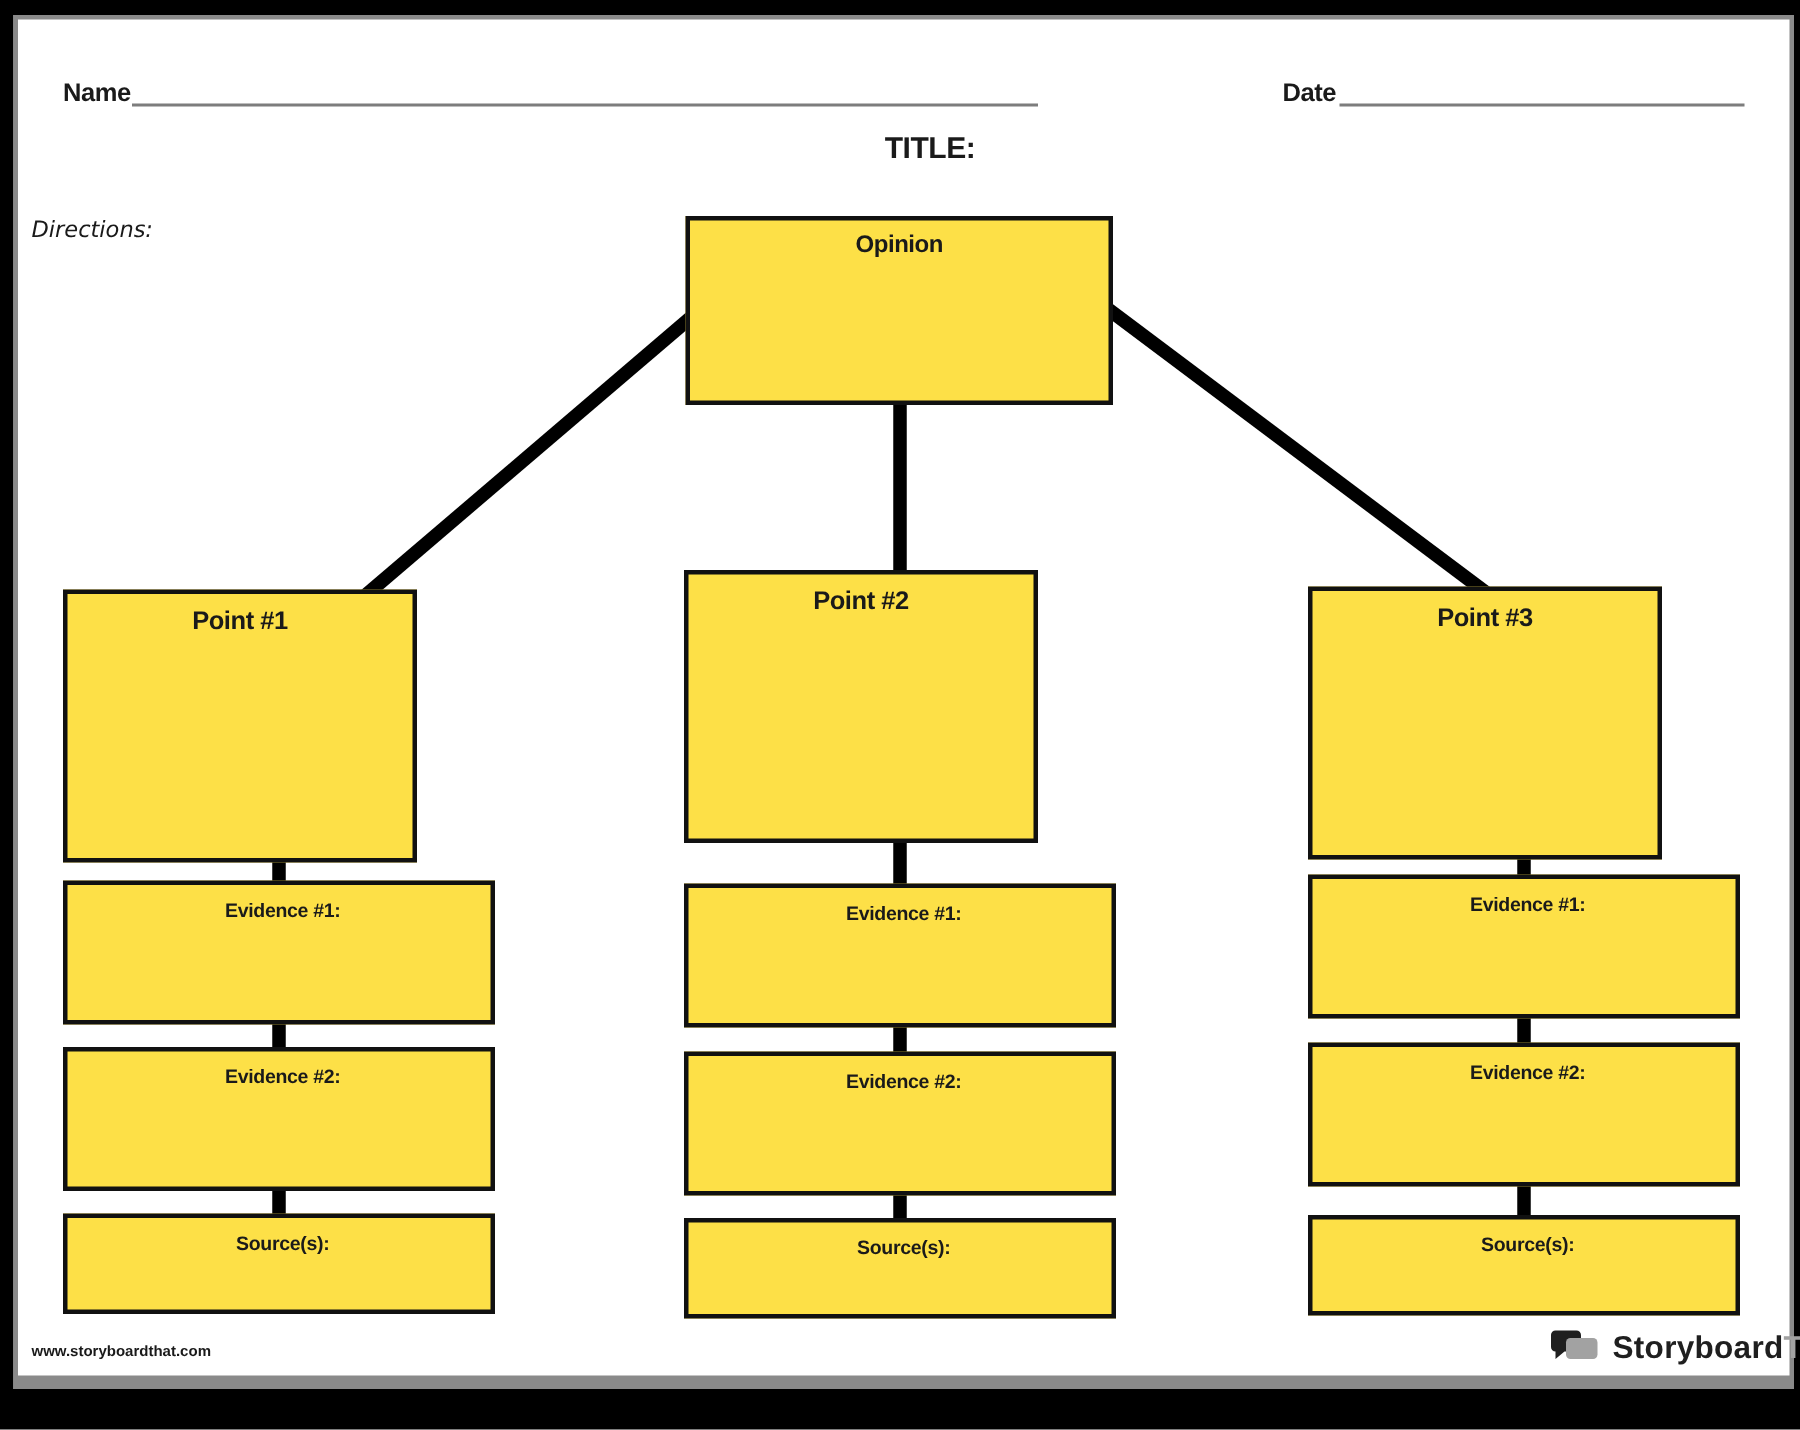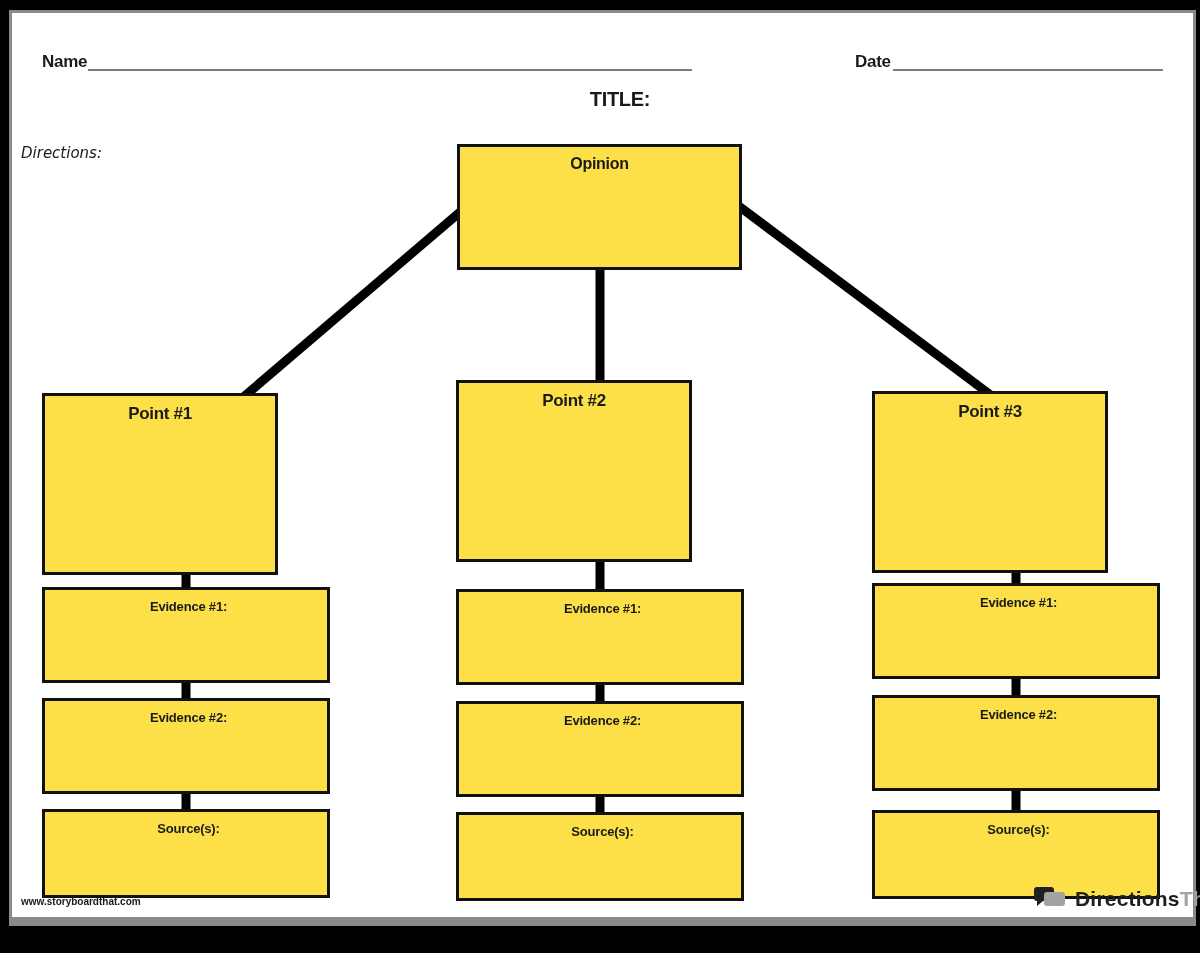--- a/index.html
+++ b/index.html
@@ -92,21 +92,21 @@
   .pt-c3{left:872px;top:391px;}
 
   .evidence-box{width:288px;height:96px;}
   .e1-c1{left:42px;top:587px;}
   .e1-c2{left:456px;top:589px;}
   .e1-c3{left:872px;top:583px;}
   .e2-c1{left:42px;top:698px;}
   .e2-c2{left:456px;top:701px;}
   .e2-c3{left:872px;top:695px;}
 
-  .source-box{width:288px;height:89px;}
+  .source-box{width:288px;height:67px;}
   .src-c1{left:42px;top:809px;}
   .src-c2{left:456px;top:812px;}
   .src-c3{left:872px;top:810px;}
 
   .footer-url{
     position:absolute;
     left:21px;top:896px;
     font-weight:bold;
     font-size:10px;
     color:#1a1a1a;
@@ -195,15 +195,15 @@
 </div>
 
 <div class="footer-url">www.storyboardthat.com</div>
 
 <div class="brand">
   <svg width="36" height="28" viewBox="0 0 36 28">
     <path d="M4 2 h14 a3 3 0 0 1 3 3 v8 a3 3 0 0 1 -3 3 h-8 l-6 5 v-5 h0 a3 3 0 0 1 -3 -3 v-8 a3 3 0 0 1 3 -3 z" fill="#1f1f1f"></path>
     <path d="M14 7 h15 a3 3 0 0 1 3 3 v8 a3 3 0 0 1 -3 3 h-15 a3 3 0 0 1 -3 -3 v-8 a3 3 0 0 1 3 -3 z" fill="#a2a2a2"></path>
   </svg>
   <div class="brand-text">
-    <span class="brand-black">Directions</span><span class="brand-gray">That</span>
+    <span class="brand-black">Storyboard</span><span class="brand-gray">That</span>
   </div>
 </div>
 
 </body></html>

